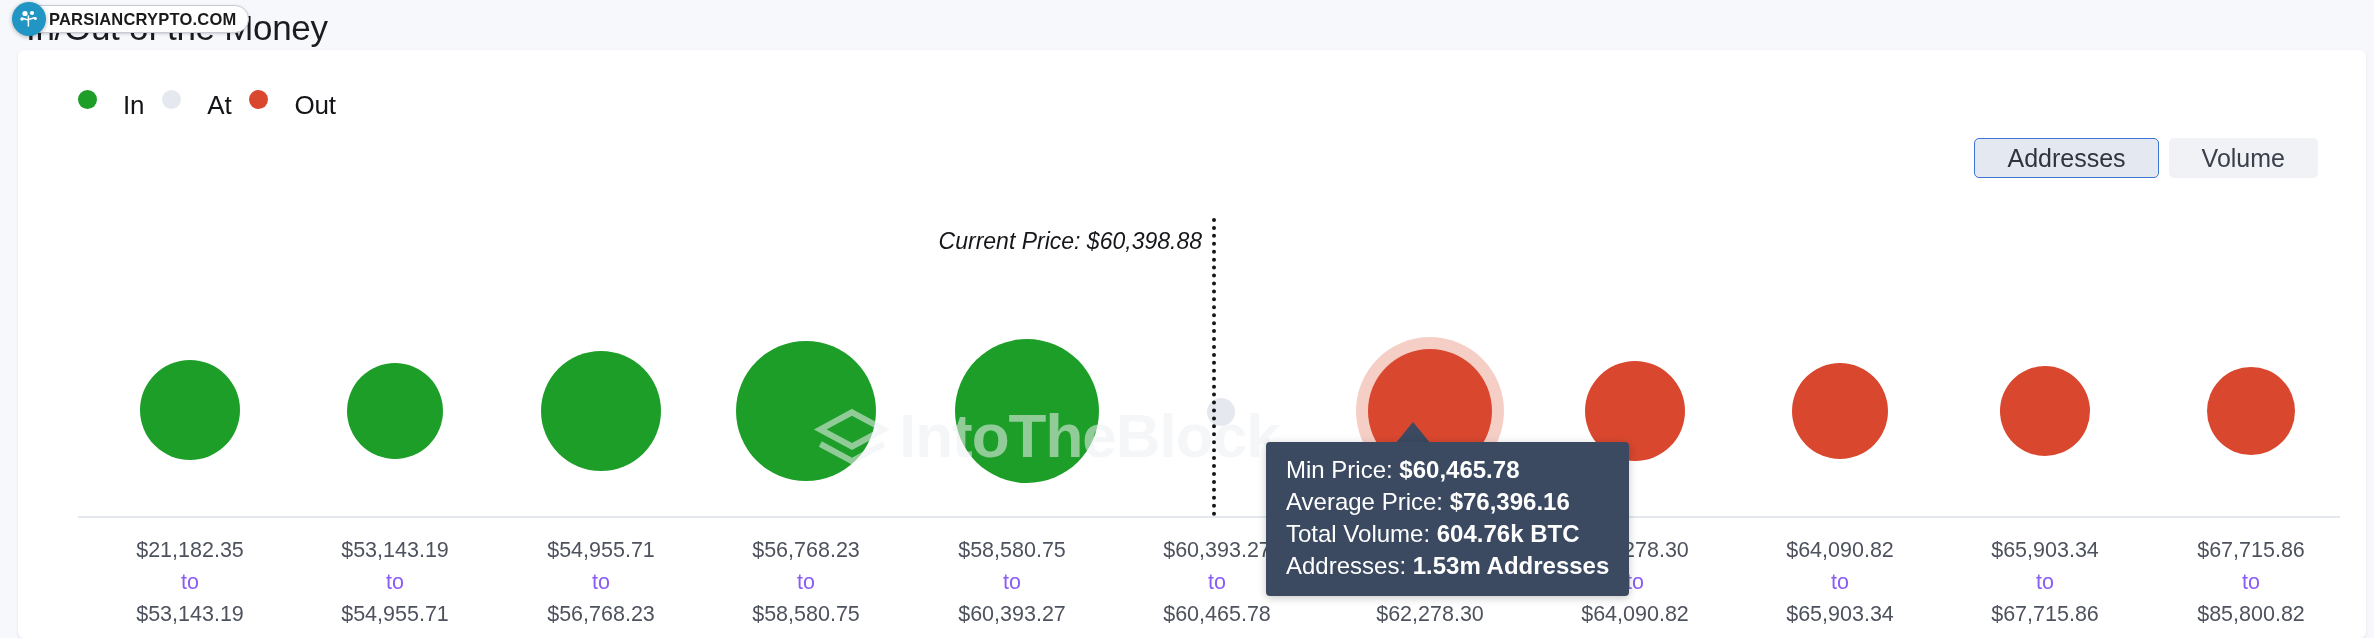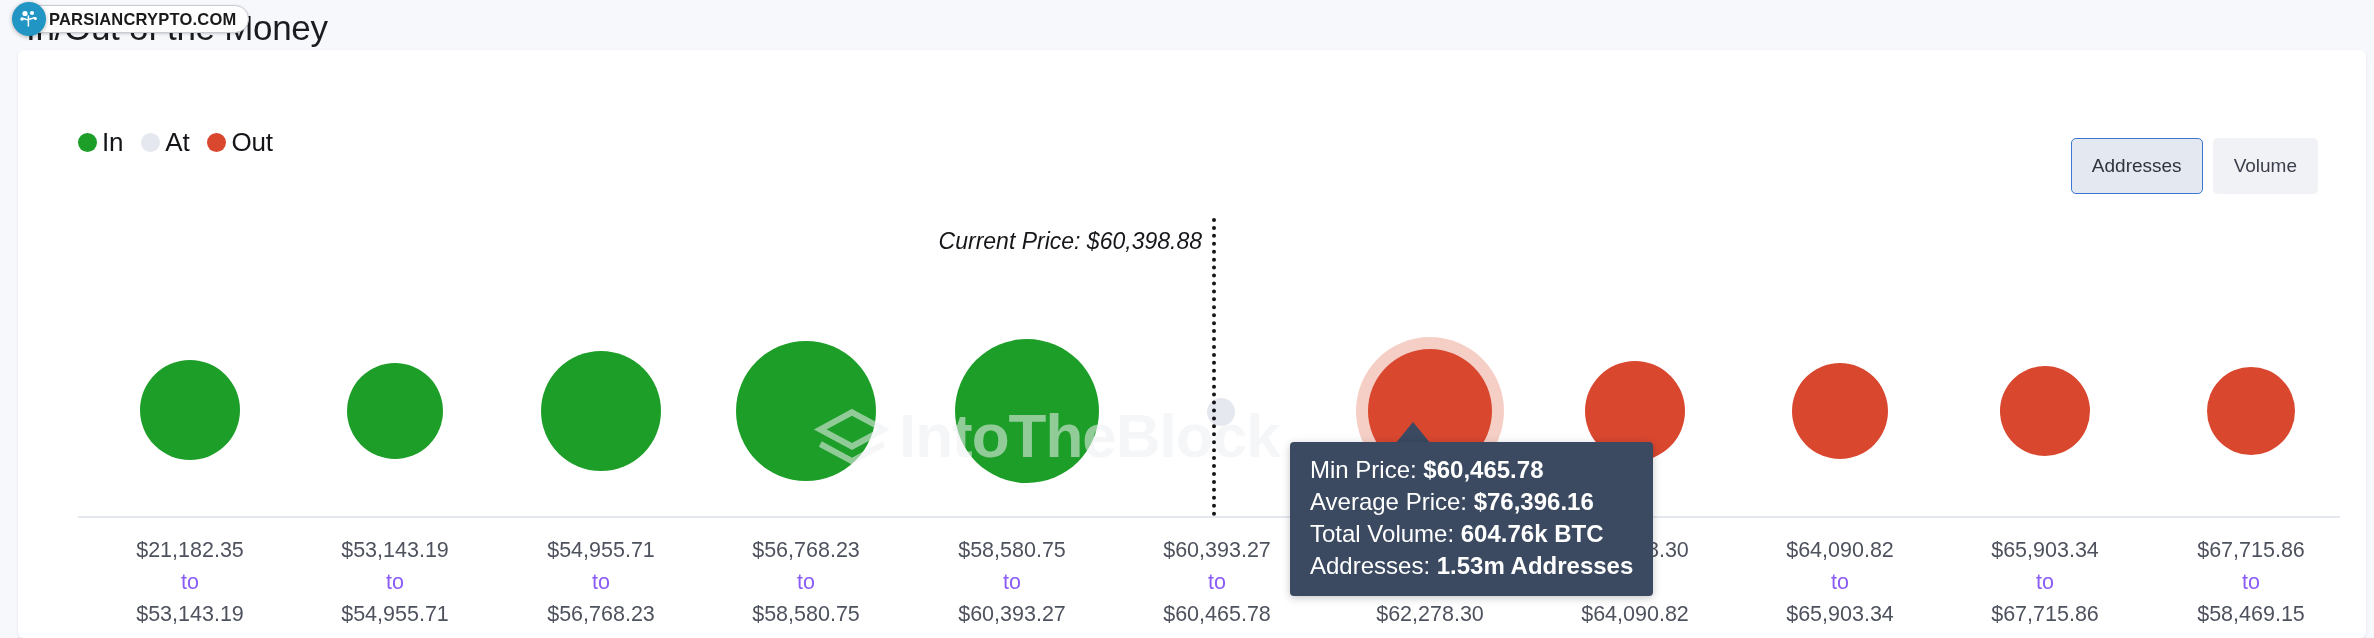--- a/index.html
+++ b/index.html
@@ -71,41 +71,41 @@
   }
 
   
   .legend {
     position: absolute;
     left: 60px; top: 40px;
     display: flex;
     align-items: center;
     gap: 18px;
   }
-  .legend-item { display: flex; align-items: center; gap: 5px; margin-top: 37px; }
+  .legend-item { display: flex; align-items: flex-start; gap: 26px; }
   .legend-dot { width: 19px; height: 19px; border-radius: 50%; display: block; }
   .legend-label {
     font-size: 26px;
     color: #131417;
     font-weight: 400;
     letter-spacing: -0.2px;
   }
 
   
   .toggle-group {
     position: absolute;
     right: 48px; top: 88px;
     display: flex;
     gap: 10px;
   }
   .toggle-btn {
-    height: 56px;
-    padding: 0 20px;
+    height: 40px;
+    padding: 0 32px;
     display: flex; align-items: center; justify-content: center;
-    font-size: 19px;
+    font-size: 25px;
     color: #3a3f4b;
     background: #f1f2f5;
     border: 1.5px solid transparent;
     border-radius: 5px;
     cursor: pointer;
     white-space: nowrap;
     font-family: "Liberation Sans", sans-serif;
   }
   .toggle-btn.active {
     background: #e4e8f0;
@@ -170,21 +170,20 @@
 
   
   .tooltip {
     position: absolute;
     left: 1248px; top: 392px;
     background: #3b4a61;
     border-radius: 4px;
     padding: 12px 20px 14px 20px;
     z-index: 40;
     box-shadow: 0 2px 8px rgba(0,0,0,0.22);
-    margin-left: 24px;
   }
   .tooltip-arrow {
     position: absolute;
     left: 1377px; top: 372px;
     width: 0; height: 0;
     border-left: 18px solid transparent;
     border-right: 18px solid transparent;
     border-bottom: 22px solid #3b4a61;
     z-index: 39;
   }
@@ -335,21 +334,21 @@
             <div>$65,903.34</div>
           </div>
           <div class="tick" style="left: 2027px;">
             <div>$65,903.34</div>
             <div class="to">to</div>
             <div>$67,715.86</div>
           </div>
           <div class="tick" style="left: 2233px;">
             <div>$67,715.86</div>
             <div class="to">to</div>
-            <div>$58,469.15</div>
+            <div>$85,800.82</div>
           </div>
         </div>
 
       <div class="tooltip-arrow"></div>
       <div class="tooltip">
         <div class="tt-row">
           <span class="k">Min Price: </span><span class="v">$60,465.78</span>
         </div>
         <div class="tt-row">
           <span class="k">Average Price: </span><span class="v">$76,396.16</span>

